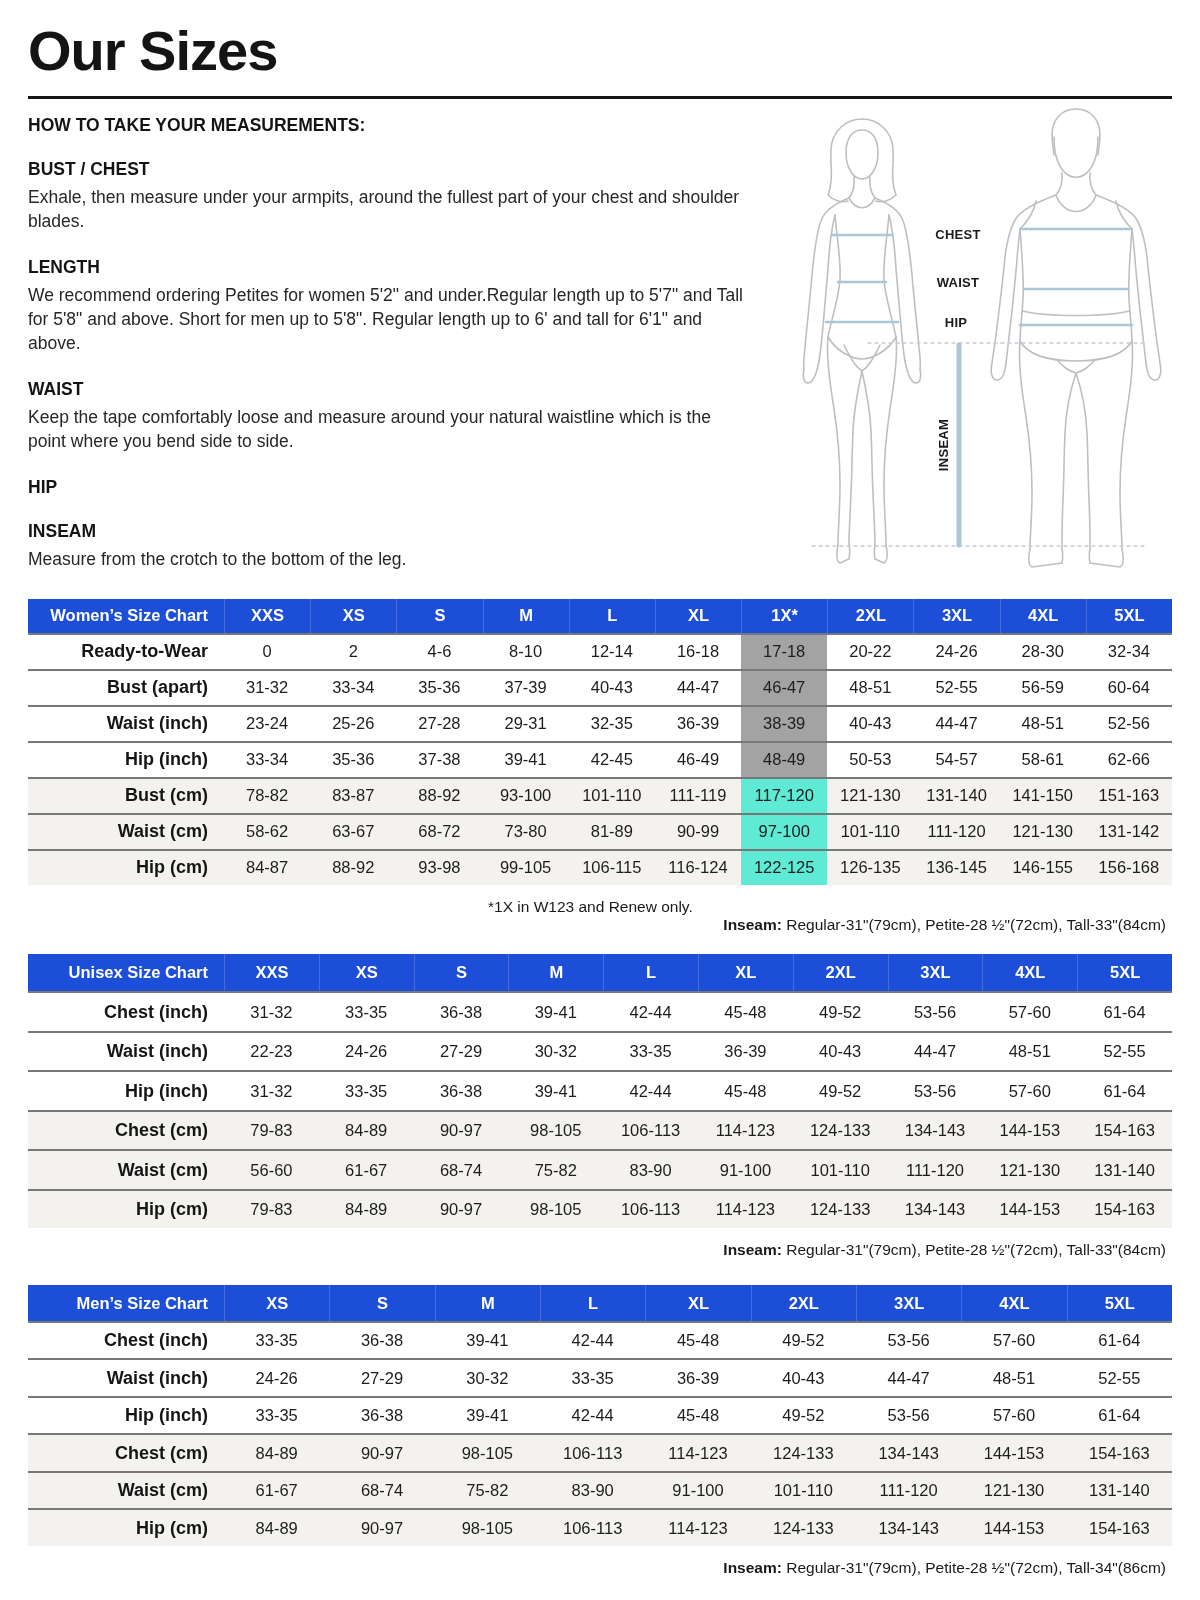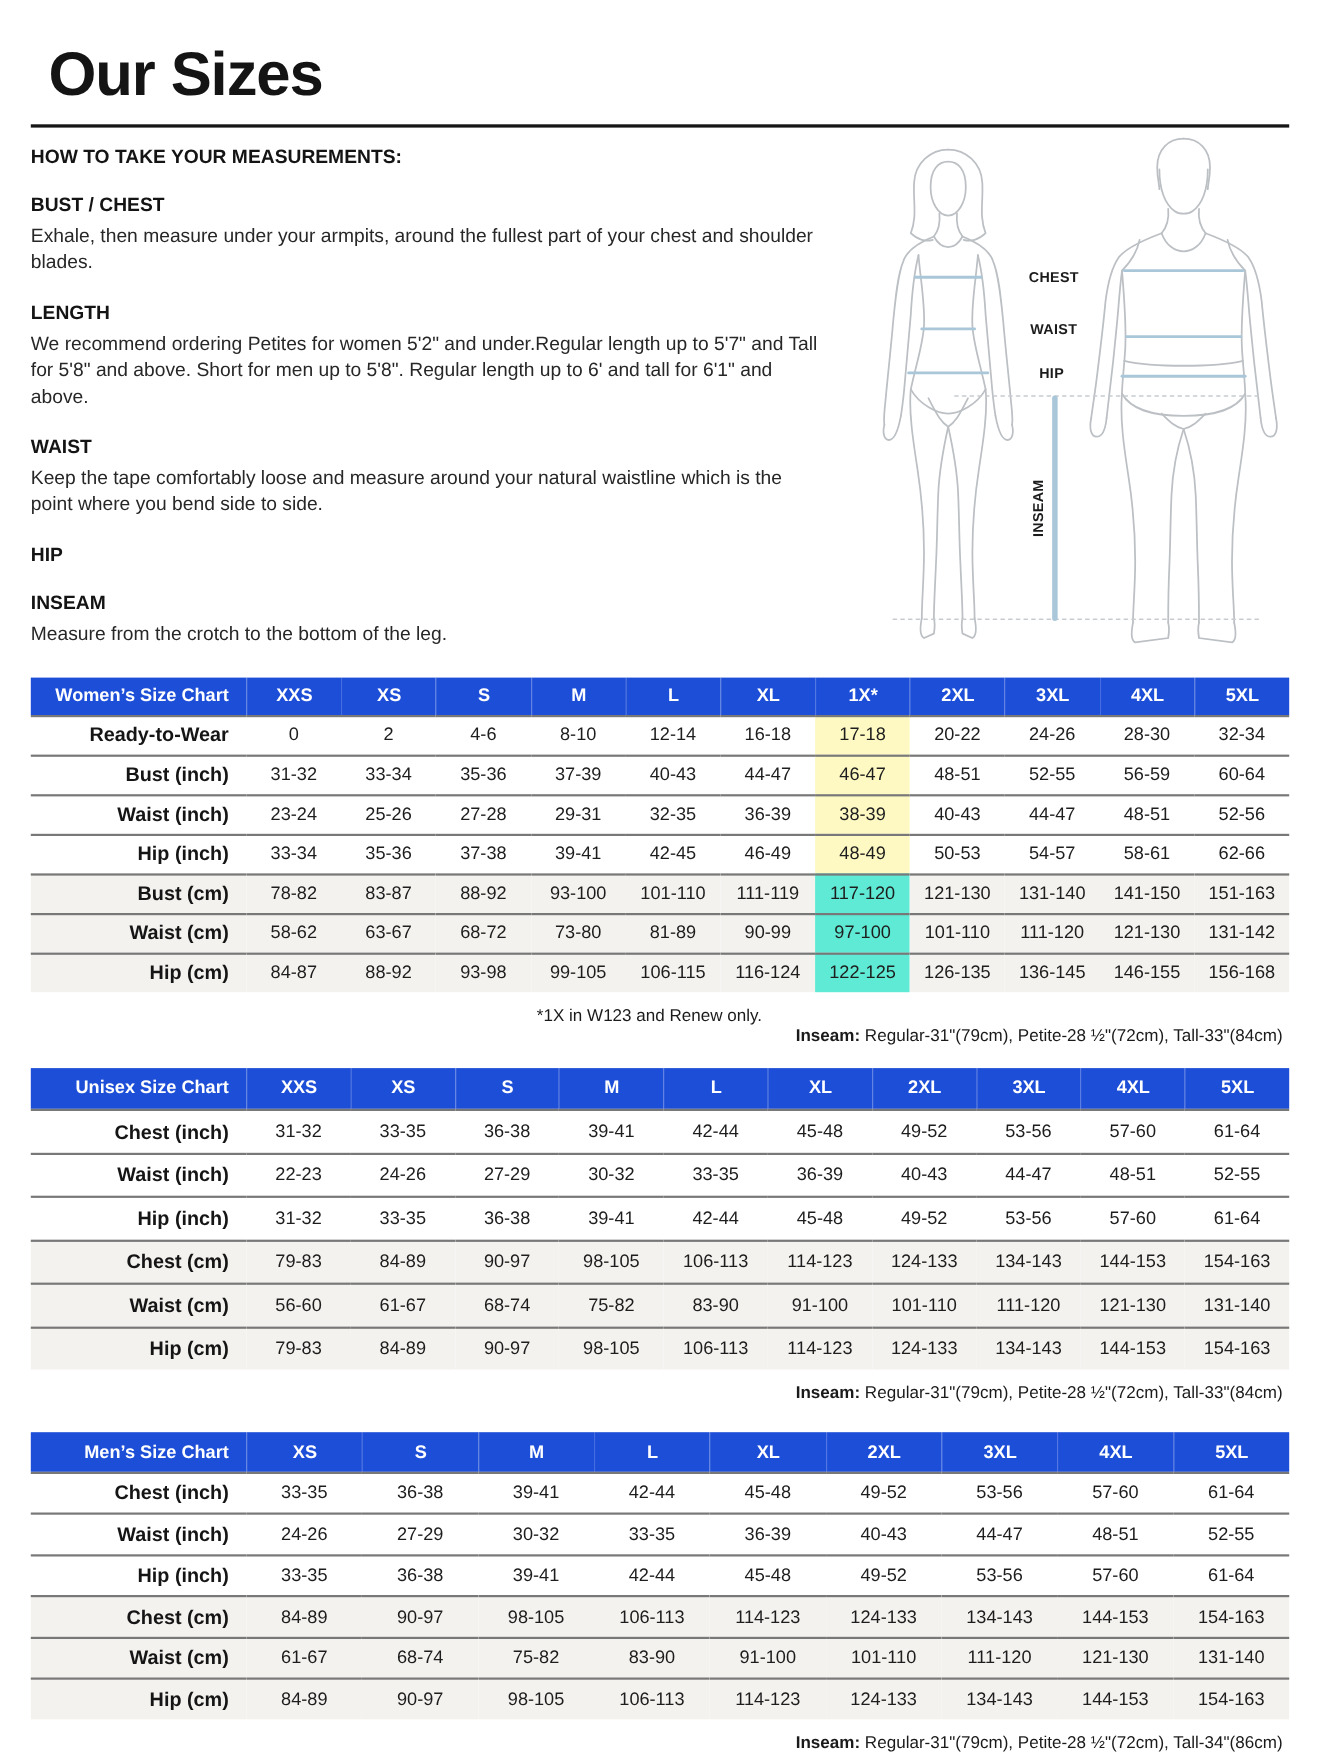--- a/index.html
+++ b/index.html
@@ -1,39 +1,39 @@
 <!DOCTYPE html>
 <html><head>
 <meta charset="utf-8">
 <style>
   html,body{margin:0;padding:0;background:#fff;}
   body{width:1200px;font-family:"Liberation Sans",sans-serif;color:#1c1c1c;}
   .page{padding:22px 28px 40px;}
-  h1{margin:16px;font-size:56px;font-weight:bold;letter-spacing:-1px;color:#141414;line-height:1.05;}
+  h1{margin:0;font-size:56px;font-weight:bold;letter-spacing:-1px;color:#141414;line-height:1.05;}
   .title-rule{border:none;border-top:3px solid #161616;margin:15px 0 0;}
   .top{position:relative;min-height:486px;}
   .instructions{width:745px;padding-top:16px;}
   .howto{font-size:17.5px;font-weight:bold;margin:0;color:#141414;}
   .sec-title{font-size:17.5px;font-weight:bold;margin:23px 0 0;color:#141414;}
   .sec-body{font-size:17.5px;line-height:1.37;margin:6px 0 0;color:#272727;max-width:725px;}
   .diagram{position:absolute;top:-6px;right:-14px;width:430px;height:480px;}
   .diagram svg{display:block;}
   .diag-label{font-family:"Liberation Sans",sans-serif;font-size:13px;font-weight:bold;fill:#1b1b1b;letter-spacing:.3px;}
   
   .chart-block{margin-top:14px;}
   .chart-block + .chart-block{margin-top:20px;}
   .chart{display:grid;width:100%;}
   .cell{display:flex;align-items:center;justify-content:center;font-size:16.5px;color:#1d1d1d;}
   .cell.head{background:#1d4ed8;color:#fff;font-weight:bold;font-size:16.5px;min-height:34px;}
   .cell.head.size-col{border-left:1px solid rgba(255,255,255,.18);}
   .cell.head.label-col{justify-content:flex-end;padding-right:16px;border-left:none;}
   .cell.label{justify-content:flex-end;padding-right:16px;font-weight:bold;font-size:18px;color:#151515;}
   .bt{border-top:2px solid #787878;}
   .shaded{background:#f4f2ef;}
-  .hl{background:#fef9c3;}
+  .hl{background:#a3a3a3;}
   .shaded.hl{background:#5eead4;}
   .t-womens .cell{min-height:34px;}
   .t-unisex .cell{min-height:37.5px;}
   .t-mens .cell{min-height:35.5px;}
   .footnote{display:flex;align-items:baseline;padding:13px 6px 0 0;font-size:15.5px;color:#1a1a1a;min-height:24px;flex-direction:column;}
   .note-left{margin-left:460px;}
   .note-right{margin-left:auto;}
   .note-right b{font-weight:bold;}
 </style>
 </head>
@@ -167,21 +167,21 @@
         <div class="cell val bt">2</div>
         <div class="cell val bt">4-6</div>
         <div class="cell val bt">8-10</div>
         <div class="cell val bt">12-14</div>
         <div class="cell val bt">16-18</div>
         <div class="cell val bt hl">17-18</div>
         <div class="cell val bt">20-22</div>
         <div class="cell val bt">24-26</div>
         <div class="cell val bt">28-30</div>
         <div class="cell val bt">32-34</div>
-        <div class="cell label bt">Bust (inch)</div>
+        <div class="cell label bt">Bust (apart)</div>
         <div class="cell val bt">31-32</div>
         <div class="cell val bt">33-34</div>
         <div class="cell val bt">35-36</div>
         <div class="cell val bt">37-39</div>
         <div class="cell val bt">40-43</div>
         <div class="cell val bt">44-47</div>
         <div class="cell val bt hl">46-47</div>
         <div class="cell val bt">48-51</div>
         <div class="cell val bt">52-55</div>
         <div class="cell val bt">56-59</div>

